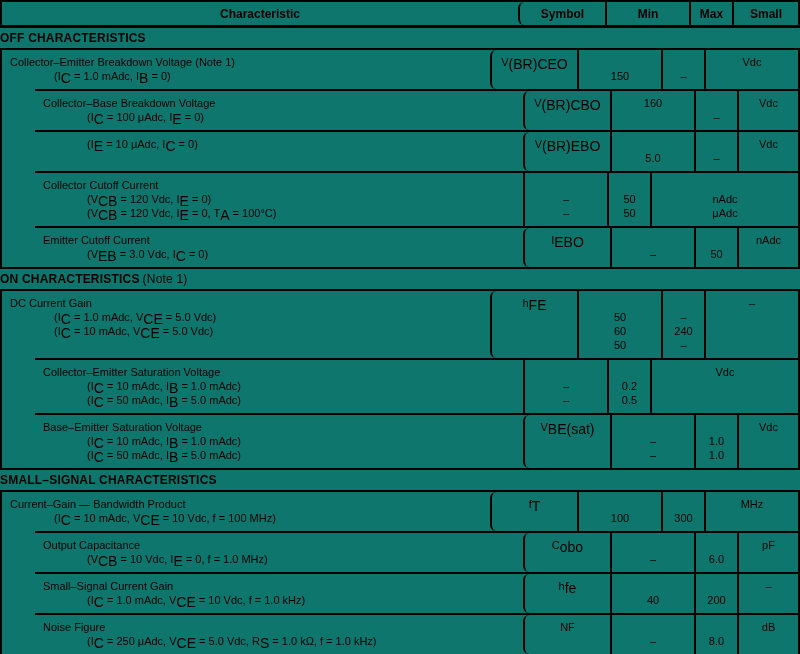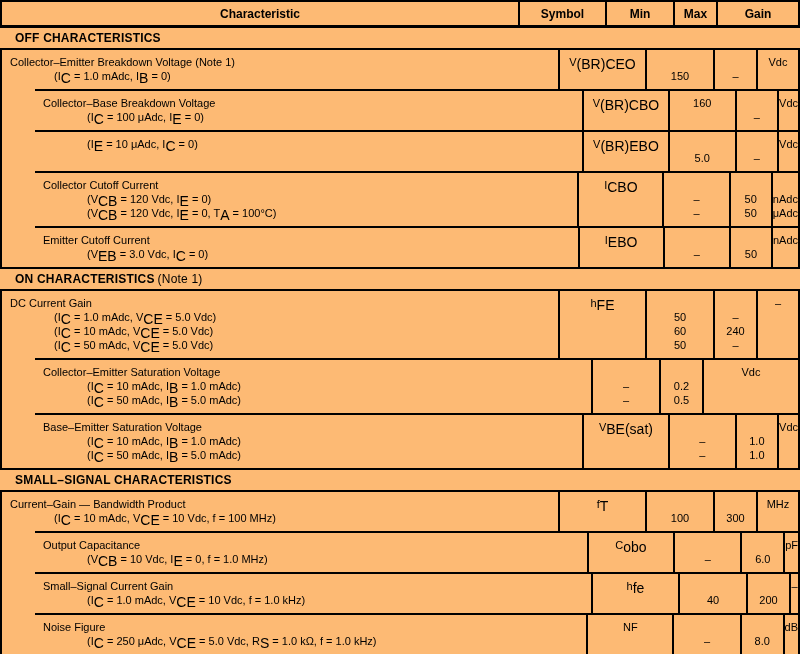--- a/index.html
+++ b/index.html
@@ -1,53 +1,53 @@
 <!DOCTYPE html>
 <html><head>
 <meta charset="utf-8">
 <style>
   html,body{margin:0;padding:0;background:#ffffff;color:#000000;
     font-family:"Liberation Sans","DejaVu Sans",sans-serif;}
-  .sheet{width:800px;height:654px;box-sizing:border-box;background:#fdba74;overflow:hidden;}
+  .sheet{width:800px;height:654px;box-sizing:border-box;background:#0f766e;overflow:hidden;}
   .block{border:2px solid #000;box-sizing:border-box;}
   
   .thead{display:flex;height:28px;border-bottom:3px solid #000;align-items:stretch;}
   .hcell{display:flex;align-items:center;justify-content:center;
     font-weight:bold;font-size:12px;box-sizing:border-box;}
   .w-char{width:516px;}
-  .w-sym{width:87px;}
-  .w-min{width:68px;}
+  .w-sym{width:87px;border-radius:6px;}
+  .w-min{width:84px;}
   .w-max{width:43px;}
   .w-unit{flex:1;}
   .vline{border-left:2px solid #000;}
   
   .section-title{height:20px;display:flex;align-items:center;
-    font-weight:bold;font-size:12px;padding-left:15px;letter-spacing:0.2px;}
+    font-weight:bold;font-size:12px;padding-left:0;letter-spacing:0.2px;}
   .section-note{font-weight:normal;margin-left:3px;}
   
   .row{display:flex;align-items:stretch;}
   .row + .row{border-top:2px solid #000;margin-left:33px;}
   .cell{box-sizing:border-box;padding:5px 0 6px 0;}
-  .cell.charc{width:556px;padding-left:8px;padding-right:0;text-align:left;}
+  .cell.charc{width:488px;padding-left:8px;padding-right:0;text-align:left;}
   .cell.center{text-align:center;}
   .line{height:14px;line-height:14px;font-size:11px;white-space:nowrap;}
   .cond{padding-left:44px;}
   sub{font-size:14px;line-height:0;}
 </style>
 </head>
 <body>
 
 <div class="sheet">
 
   <div class="block thead">
     <div class="hcell w-char">Characteristic</div>
     <div class="hcell w-sym vline">Symbol</div>
     <div class="hcell w-min vline">Min</div>
     <div class="hcell w-max vline">Max</div>
-    <div class="hcell w-unit vline">Gain</div>
+    <div class="hcell w-unit vline">Small</div>
   </div>
 
   <div class="section-title">
     <span>OFF CHARACTERISTICS</span>
     <span class="section-note"></span>
   </div>
   <div class="block">
       <div class="row">
         <div class="cell charc">
           <div class="line">Collector–Emitter Breakdown Voltage (Note 1)</div>
@@ -112,25 +112,20 @@
           <div class="line">Vdc</div>
           <div class="line"></div>
         </div>
       </div>
       <div class="row">
         <div class="cell charc">
           <div class="line">Collector Cutoff Current</div>
           <div class="line cond">(V<sub>CB</sub> = 120 Vdc, I<sub>E</sub> = 0)</div>
           <div class="line cond">(V<sub>CB</sub> = 120 Vdc, I<sub>E</sub> = 0, T<sub>A</sub> = 100°C)</div>
         </div>
-        <div class="cell center w-sym vline">
-          <div class="line">I<sub>CBO</sub></div>
-          <div class="line"></div>
-          <div class="line"></div>
-        </div>
         <div class="cell center w-min vline">
           <div class="line"></div>
           <div class="line">–</div>
           <div class="line">–</div>
         </div>
         <div class="cell center w-max vline">
           <div class="line"></div>
           <div class="line">50</div>
           <div class="line">50</div>
         </div>
@@ -167,21 +162,20 @@
   <div class="section-title">
     <span>ON CHARACTERISTICS</span>
     <span class="section-note">(Note 1)</span>
   </div>
   <div class="block">
       <div class="row">
         <div class="cell charc">
           <div class="line">DC Current Gain</div>
           <div class="line cond">(I<sub>C</sub> = 1.0 mAdc, V<sub>CE</sub> = 5.0 Vdc)</div>
           <div class="line cond">(I<sub>C</sub> = 10 mAdc, V<sub>CE</sub> = 5.0 Vdc)</div>
-          <div class="line cond">(I<sub>C</sub> = 50 mAdc, V<sub>CE</sub> = 5.0 Vdc)</div>
         </div>
         <div class="cell center w-sym vline">
           <div class="line">h<sub>FE</sub></div>
           <div class="line"></div>
           <div class="line"></div>
           <div class="line"></div>
         </div>
         <div class="cell center w-min vline">
           <div class="line"></div>
           <div class="line">50</div>

